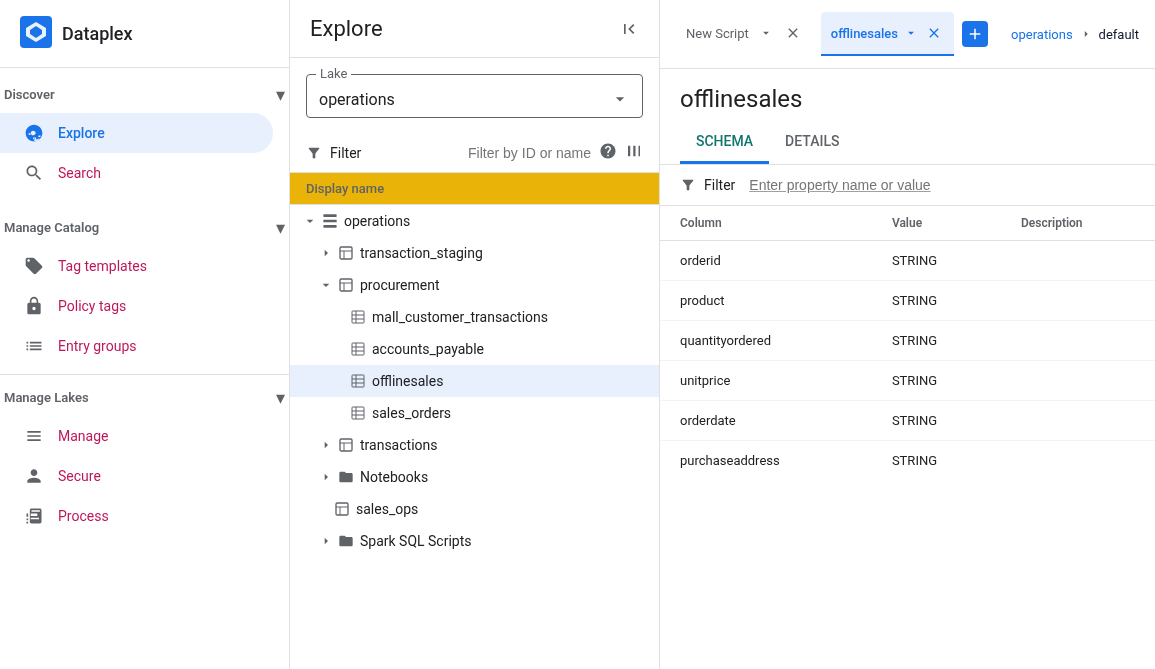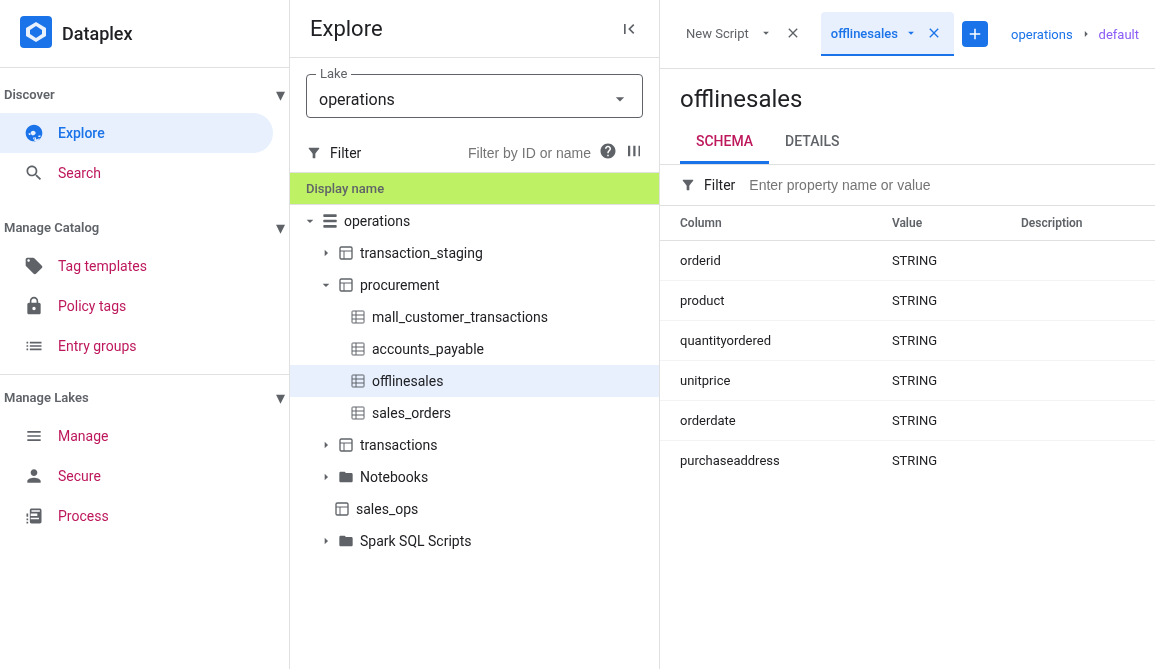--- a/index.html
+++ b/index.html
@@ -26,43 +26,43 @@
     .middle-header { display: flex; align-items: center; justify-content: space-between; padding: 16px 20px; border-bottom: 1px solid #e0e0e0; }
     .middle-title { font-size: 22px; font-weight: 400; color: #202124; }
     .collapse-btn { cursor: pointer; color: #5f6368; font-size: 18px; display: flex; align-items: center; }
     .lake-selector { margin: 16px; }
     .lake-label { font-size: 13px; color: #5f6368; position: absolute; background: #fff; margin-top: -8px; margin-left: 10px; padding: 0 4px; z-index: 1; text-align: center; }
     .lake-select-wrapper { position: relative; border: 1px solid #5f6368; border-radius: 4px; padding: 14px 12px 8px; display: flex; align-items: center; justify-content: space-between; cursor: pointer; }
     .filter-bar { display: flex; align-items: center; gap: 8px; padding: 8px 16px; border-bottom: 1px solid #e0e0e0; }
     .filter-input { border: none; outline: none; font-size: 14px; color: #5f6368; flex: 1; background: transparent; }
     .help-icon { color: #5f6368; cursor: pointer; font-size: 16px; }
     .columns-icon { color: #5f6368; cursor: pointer; font-size: 16px; }
-    .tree-header { padding: 8px 16px; background: #bef264; border-bottom: 1px solid #e0e0e0; font-size: 13px; font-weight: 500; color: #5f6368; }
+    .tree-header { padding: 8px 16px; background: #eab308; border-bottom: 1px solid #e0e0e0; font-size: 13px; font-weight: 500; color: #5f6368; }
     .tree { overflow-y: auto; flex: 1; }
     .tree-item { display: flex; align-items: center; padding: 8px 12px; cursor: pointer; font-size: 14px; color: #202124; }
     .tree-item.selected { background: #e8f0fe; }
     .tree-item .ti-icon { color: #5f6368; margin-right: 4px; font-size: 16px; display: flex; align-items: center; }
     .tree-indent-1 { padding-left: 28px; }
     .tree-indent-2 { padding-left: 44px; }
 
     
     .right-panel { flex: 1; display: flex; flex-direction: column; overflow: hidden; }
     .breadcrumb { display: flex; align-items: center; gap: 6px; margin-left: auto; font-size: 13px; color: #5f6368; }
     .breadcrumb-link { color: #1a73e8; cursor: pointer; }
-    .breadcrumb-current { color: #8b5cf6; }
+    .breadcrumb-current { color: #0f172a; }
     .tab { display: flex; align-items: center; gap: 6px; padding: 8px 12px; cursor: pointer; font-size: 13px; color: #5f6368; border-bottom: 2px solid transparent; min-height: 44px; }
     .tab.active { color: #1a73e8; border-bottom-color: #1a73e8; background: #e8f0fe; border-radius: 4px 4px 0 0; }
     .tab-close { cursor: pointer; color: #5f6368; font-size: 16px; display: flex; align-items: center; border-radius: 50%; padding: 2px; }
     .content-title { font-size: 24px; font-weight: 400; padding: 16px 20px 8px; color: #202124; }
     .schema-tabs { display: flex; border-bottom: 1px solid #e0e0e0; padding: 0 20px; }
     .schema-tab { padding: 12px 16px; cursor: pointer; font-size: 14px; font-weight: 500; color: #5f6368; border-bottom: 3px solid transparent; }
-    .schema-tab.active { color: #be185d; border-bottom-color: #1a73e8; }
+    .schema-tab.active { color: #0f766e; border-bottom-color: #1a73e8; }
     .schema-content { flex: 1; overflow-y: auto; }
     .schema-filter { display: flex; align-items: center; gap: 8px; padding: 12px 20px; border-bottom: 1px solid #e0e0e0; }
-    .schema-filter-input { border: none; outline: none; font-size: 14px; color: #5f6368; flex: 1; background: transparent; }
+    .schema-filter-input { border: none; outline: none; font-size: 14px; color: #5f6368; flex: 1; background: transparent; text-decoration: underline; }
     .schema-table { width: 100%; border-collapse: collapse; }
     .schema-table th { text-align: left; padding: 10px 20px; font-size: 12px; font-weight: 600; color: #5f6368; border-bottom: 1px solid #e0e0e0; }
     .schema-table td { padding: 12px 20px; font-size: 13px; color: #202124; border-bottom: 1px solid #f1f3f4; }
     .schema-table tr:last-child td { border-bottom: none; }
   </style>
 </head>
 <body>
 
 <div class="sidebar">
   <div class="sidebar-header">

